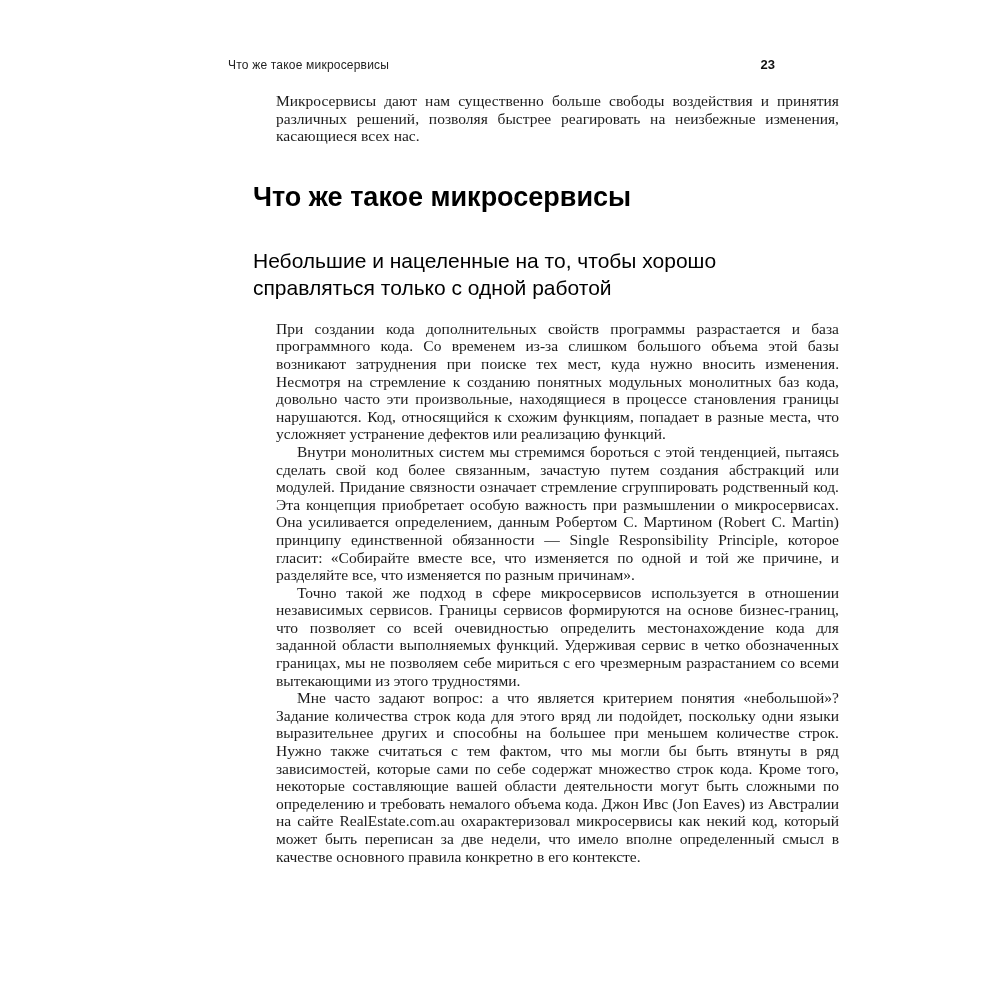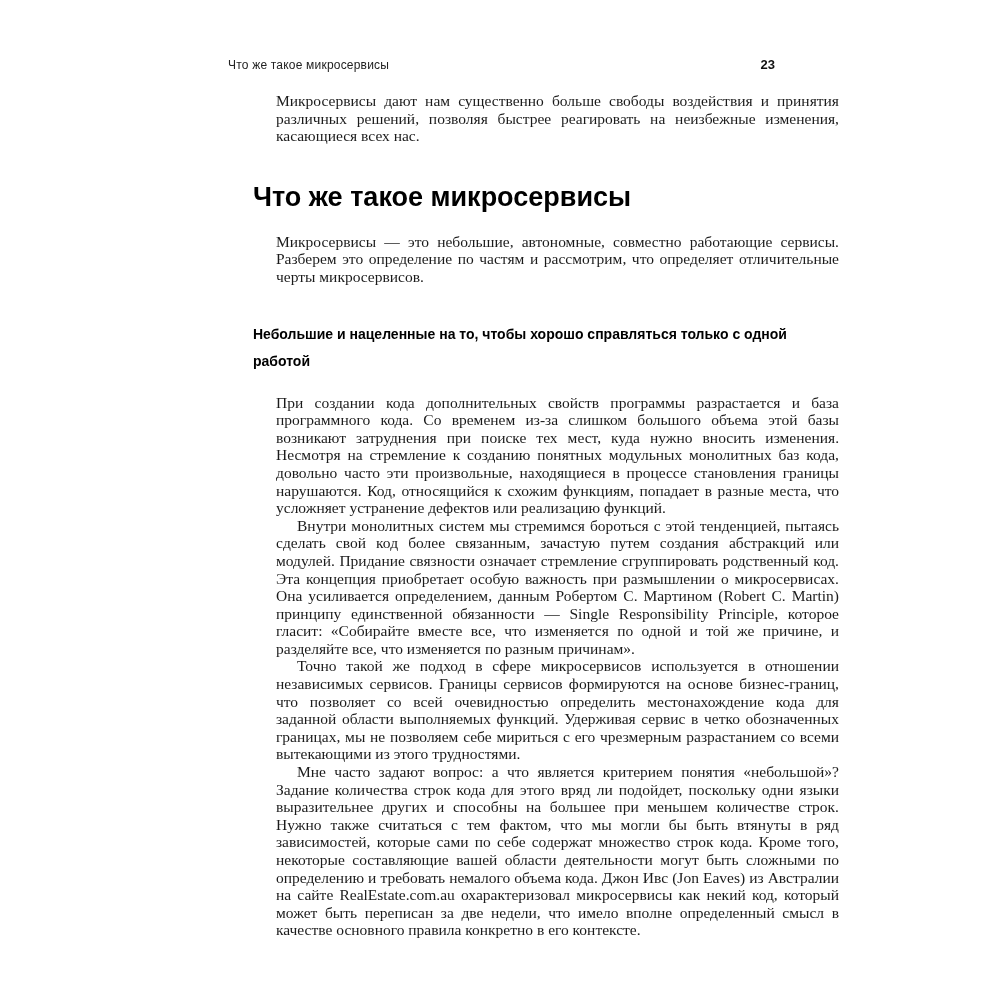--- a/index.html
+++ b/index.html
@@ -57,22 +57,22 @@
   h1.chapter-heading {
     font-family: "Liberation Sans", sans-serif;
     font-weight: 700;
     font-size: 27px;
     line-height: 30px;
     margin: 37px 0 21px 0;
     color: #000000;
   }
   h2.section-heading {
     font-family: "Liberation Sans", sans-serif;
-    font-weight: 700;
-    font-size: 14px;
+    font-weight: 400;
+    font-size: 21px;
     line-height: 27px;
     margin: 35px 0 19px 0;
     color: #000000;
   }
 </style>
 </head>
 <body>
 
 <div class="page">
 
@@ -80,21 +80,20 @@
     <span class="rh-title">Что же такое микросервисы</span>
     <span class="rh-num">23</span>
   </div>
 
   <div class="content">
 
     <p class="body-text">Микросервисы дают нам существенно больше свободы воздействия и принятия различных решений, позволяя быстрее реагировать на неизбежные изменения, касающиеся всех нас.</p>
 
     <h1 class="chapter-heading">Что же такое микросервисы</h1>
 
-    <p class="body-text">Микросервисы — это небольшие, автономные, совместно работающие сервисы. Разберем это определение по частям и рассмотрим, что определяет отличительные черты микросервисов.</p>
 
     <h2 class="section-heading">Небольшие и нацеленные на то, чтобы хорошо справляться только с одной работой</h2>
 
     <p class="body-text">При создании кода дополнительных свойств программы разрастается и база программного кода. Со временем из-за слишком большого объема этой базы возникают затруднения при поиске тех мест, куда нужно вносить изменения. Несмотря на стремление к созданию понятных модульных монолитных баз кода, довольно часто эти произвольные, находящиеся в процессе становления границы нарушаются. Код, относящийся к схожим функциям, попадает в разные места, что усложняет устранение дефектов или реализацию функций.</p>
 
     <p class="body-text indent">Внутри монолитных систем мы стремимся бороться с этой тенденцией, пытаясь сделать свой код более связанным, зачастую путем создания абстракций или модулей. Придание связности означает стремление сгруппировать родственный код. Эта концепция приобретает особую важность при размышлении о микросервисах. Она усиливается определением, данным Робертом С. Мартином (Robert C. Martin) принципу единственной обязанности — Single Responsibility Principle, которое гласит: «Собирайте вместе все, что изменяется по одной и той же причине, и разделяйте все, что изменяется по разным причинам».</p>
 
     <p class="body-text indent">Точно такой же подход в сфере микросервисов используется в отношении независимых сервисов. Границы сервисов формируются на основе бизнес-границ, что позволяет со всей очевидностью определить местонахождение кода для заданной области выполняемых функций. Удерживая сервис в четко обозначенных границах, мы не позволяем себе мириться с его чрезмерным разрастанием со всеми вытекающими из этого трудностями.</p>
 
     <p class="body-text indent">Мне часто задают вопрос: а что является критерием понятия «небольшой»? Задание количества строк кода для этого вряд ли подойдет, поскольку одни языки выразительнее других и способны на большее при меньшем количестве строк. Нужно также считаться с тем фактом, что мы могли бы быть втянуты в ряд зависимостей, которые сами по себе содержат множество строк кода. Кроме того, некоторые составляющие вашей области деятельности могут быть сложными по определению и требовать немалого объема кода. Джон Ивс (Jon Eaves) из Австралии на сайте RealEstate.com.au охарактеризовал микросервисы как некий код, который может быть переписан за две недели, что имело вполне определенный смысл в качестве основного правила конкретно в его контексте.</p>

